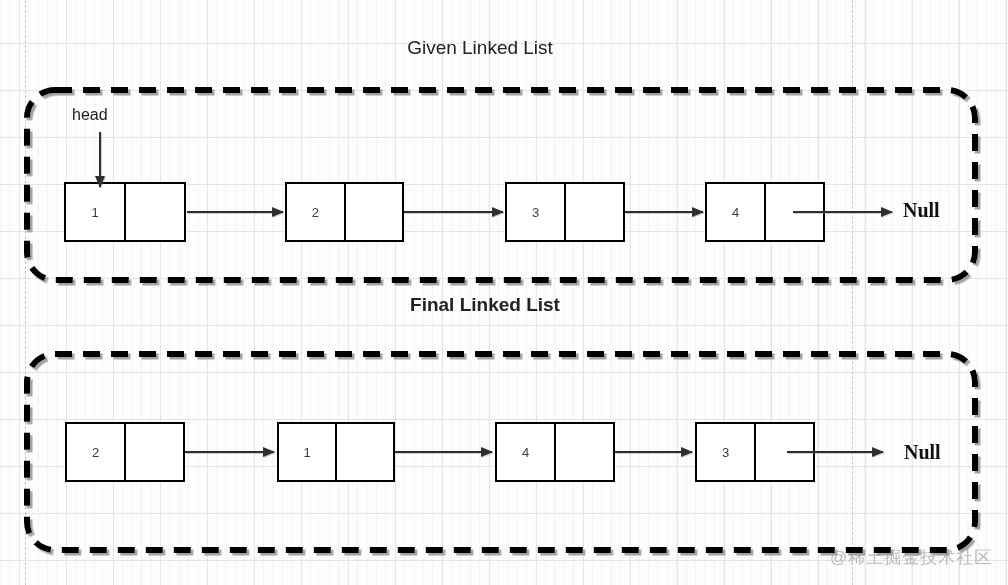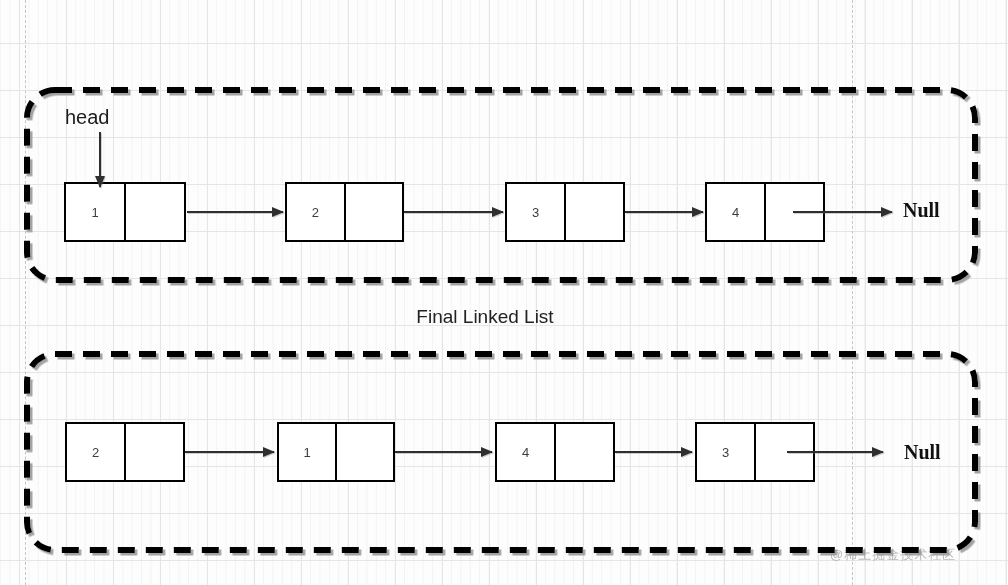--- a/index.html
+++ b/index.html
@@ -34,23 +34,23 @@
   .title {
     position: absolute;
     transform: translateX(-50%);
     font-size: 19px;
     color: #222222;
     white-space: nowrap;
     z-index: 3;
   }
   .head-label {
     position: absolute;
-    left: 65px;
+    left: 72px;
     top: 106px;
-    font-size: 20px;
+    font-size: 16px;
     color: #1c1c1c;
     z-index: 3;
   }
   .node {
     position: absolute;
     display: flex;
     background: #ffffff;
     border: 2px solid #000000;
     box-sizing: border-box;
     z-index: 3;
@@ -72,21 +72,21 @@
     font-size: 20px;
     font-weight: bold;
     color: #111111;
     z-index: 3;
     font-family: Liberation Serif, serif;
   }
   .watermark {
     position: absolute;
     left: 830px;
     top: 546px;
-    font-size: 13px;
+    font-size: 17px;
     color: #b9b9b9;
     letter-spacing: 1px;
     z-index: 3;
     white-space: nowrap;
   }
   svg.overlay {
     position: absolute;
     left: 0;
     top: 0;
     z-index: 4;
@@ -97,21 +97,22 @@
   }
 </style>
 </head>
 <body>
 
 <div class="stage">
 
   <div class="page-divider" style="left:25px;"></div>
   <div class="page-divider" style="left:852px;"></div>
 
-  <div class="title" style="left:485px; top:306px;">Final Linked List</div>
+  <div class="title" style="left:480px; top:37px;">Given Linked List</div>
+  <div class="title" style="left:485px; top:294px;font-weight:bold;">Final Linked List</div>
 
   <div class="head-label">head</div>
 
   <div class="node" style="left:64px; top:182px; width:122px; height:60px;">
     <div class="cell-value">1</div>
     <div class="cell-pointer"></div>
   </div>
   <div class="node" style="left:285px; top:182px; width:119px; height:60px;">
     <div class="cell-value">2</div>
     <div class="cell-pointer"></div>

